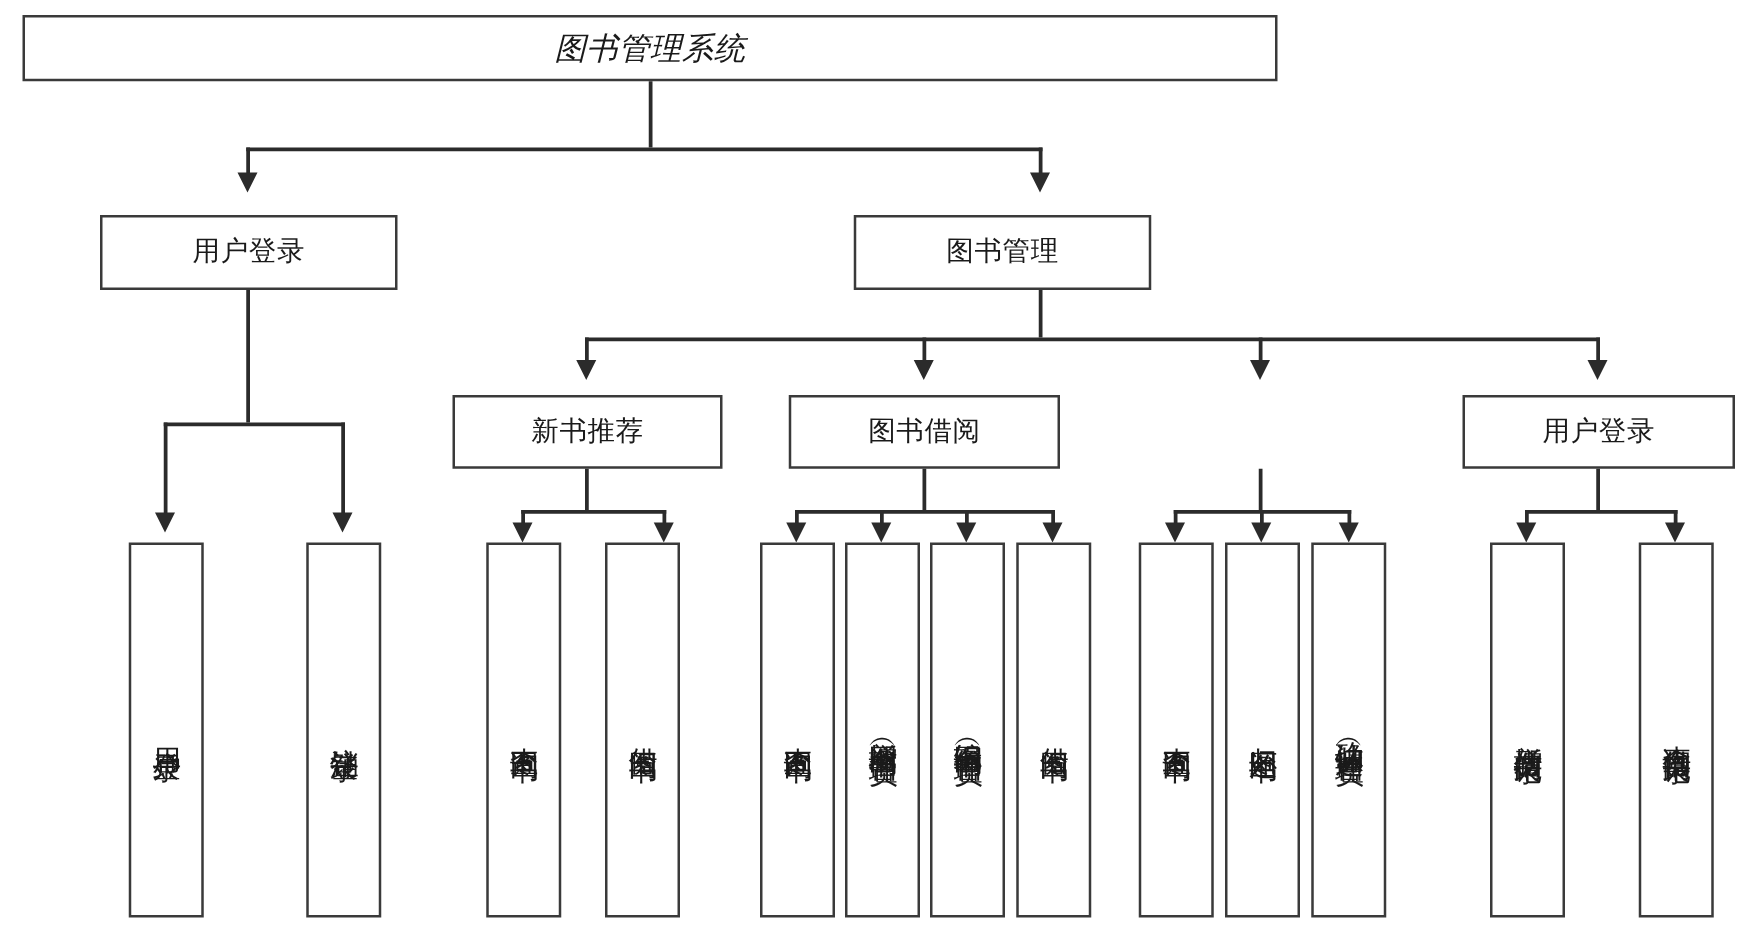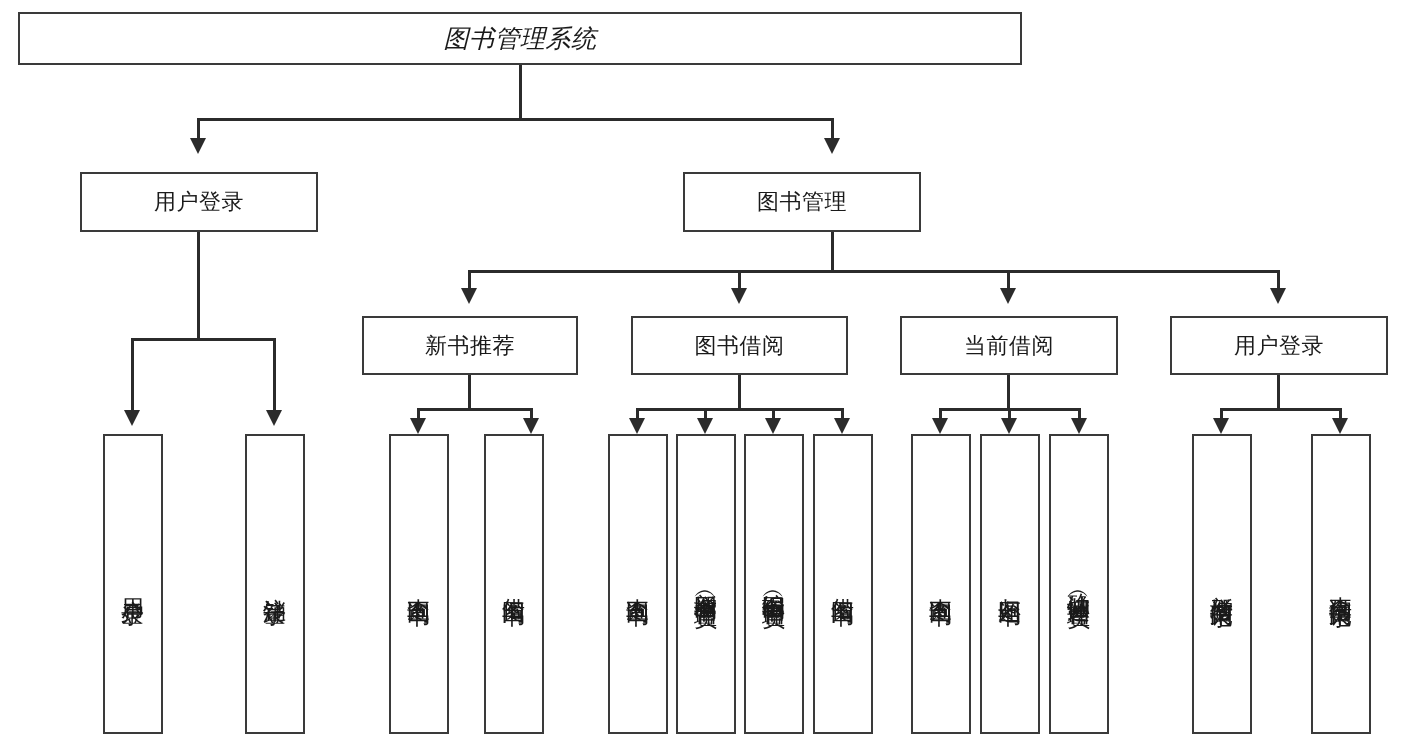--- a/index.html
+++ b/index.html
@@ -126,23 +126,20 @@
   <div class="arrow" style="left:1000px; top:288px;"></div>
   <div class="vline" style="left:1277px; top:270px; width:3px; height:20px;"></div>
   <div class="arrow" style="left:1270px; top:288px;"></div>
 
   <div class="node" style="left:362px; top:316px; width:216px; height:59px;">
     <span class="label">新书推荐</span>
   </div>
   <div class="node" style="left:631px; top:316px; width:217px; height:59px;">
     <span class="label">图书借阅</span>
   </div>
-  <div class="node" style="left:900px; top:316px; width:218px; height:59px;">
-    <span class="label">当前借阅</span>
-  </div>
   <div class="node" style="left:1170px; top:316px; width:218px; height:59px;">
     <span class="label">用户登录</span>
   </div>
 
   <div class="vline" style="left:468px; top:375px; width:3px; height:33px;"></div>
   <div class="hline" style="left:417px; top:408px; width:116px; height:3px;"></div>
   <div class="vline" style="left:417px; top:408px; width:3px; height:12px;"></div>
   <div class="arrow" style="left:410px; top:418px;"></div>
   <div class="vline" style="left:530px; top:408px; width:3px; height:12px;"></div>
   <div class="arrow" style="left:523px; top:418px;"></div>

